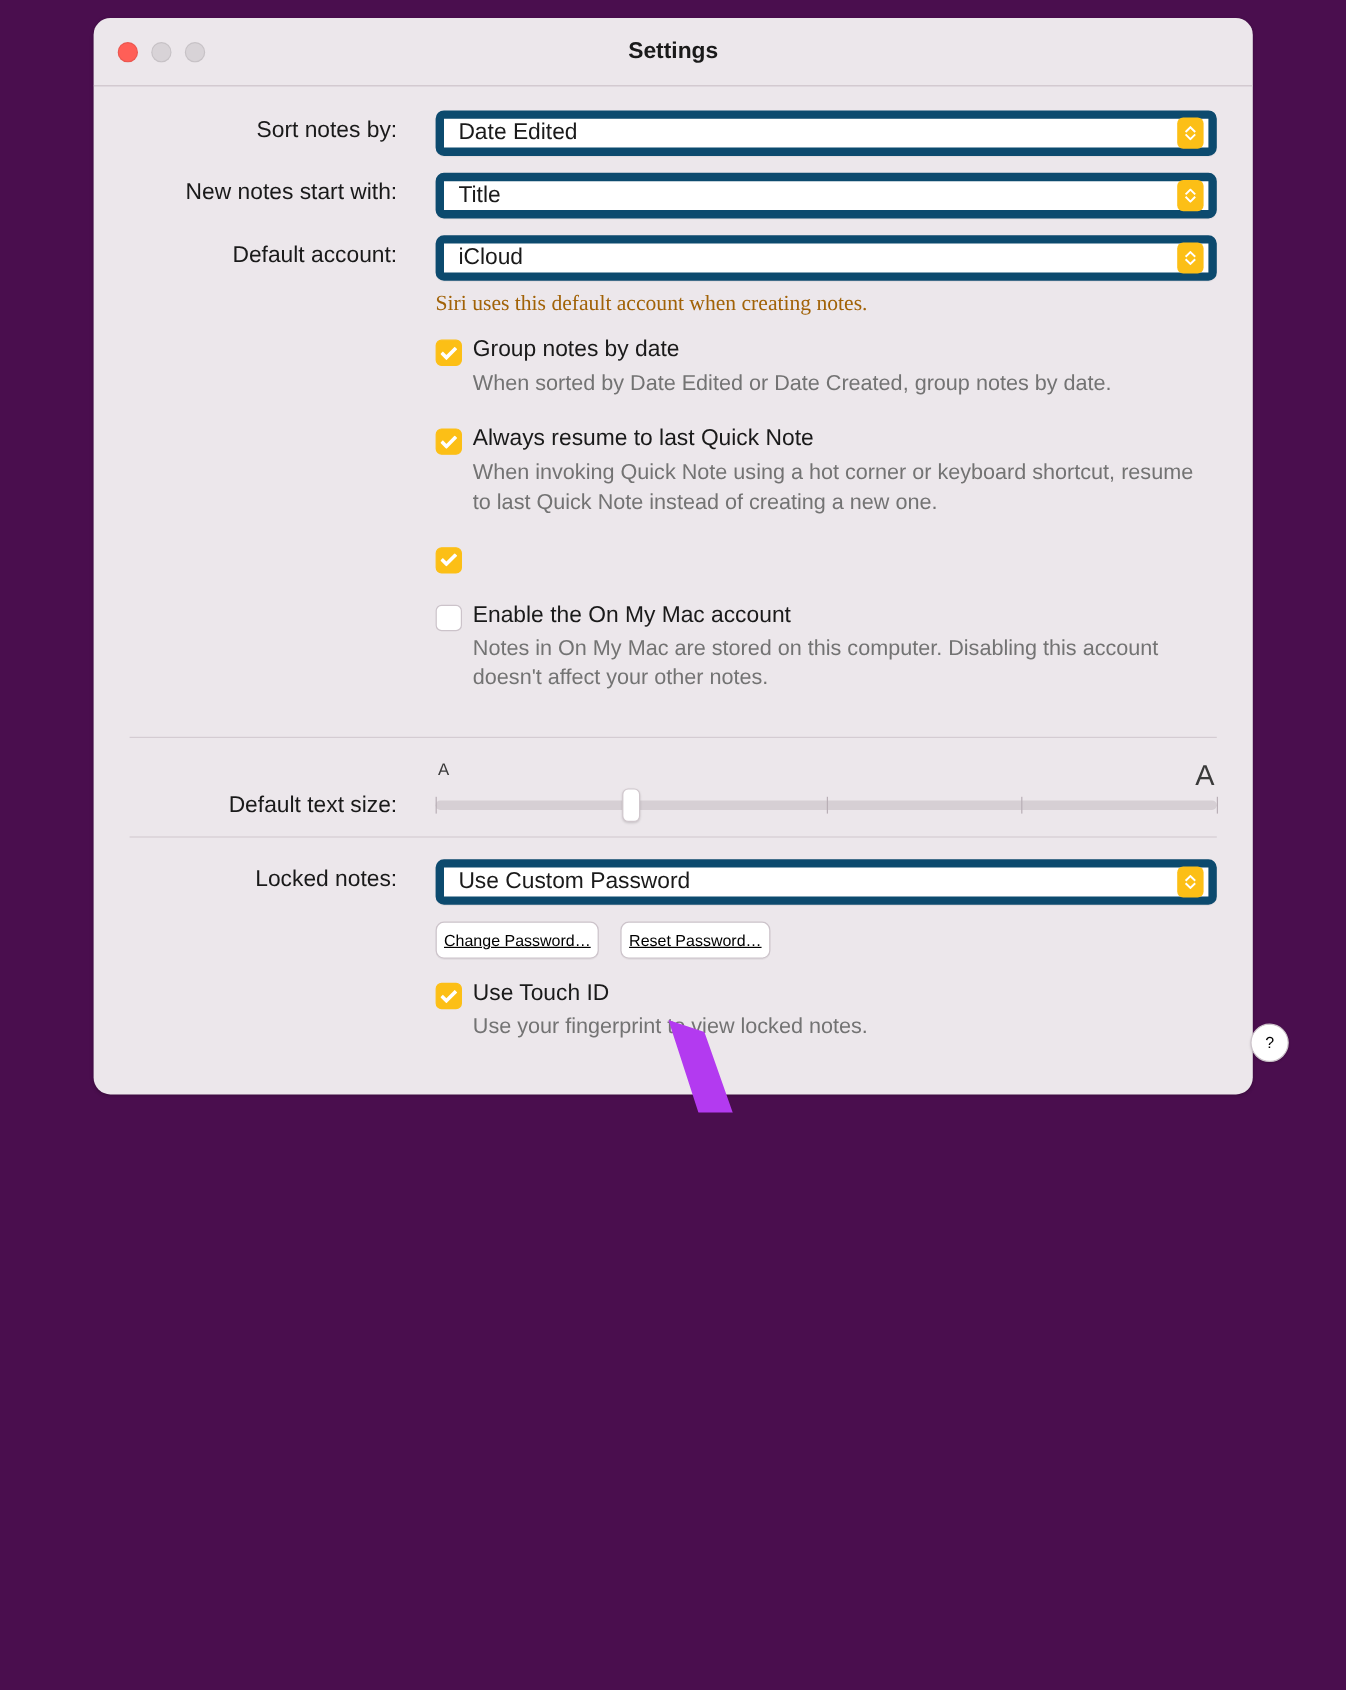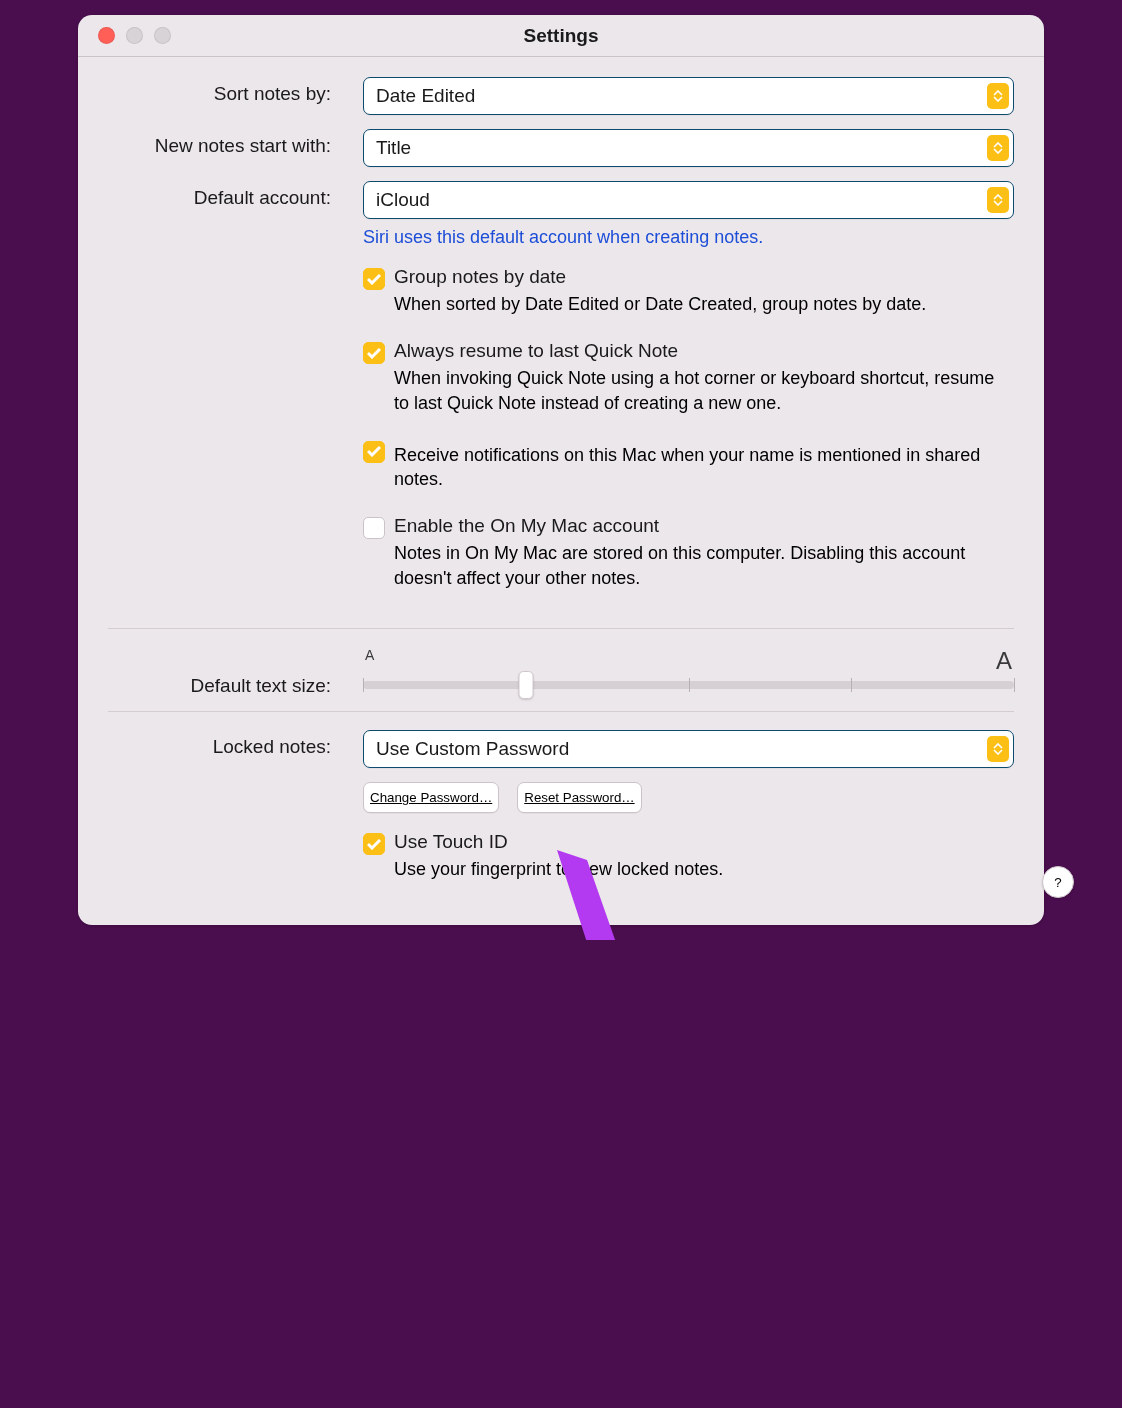--- a/index.html
+++ b/index.html
@@ -15,21 +15,21 @@
       position: relative;
     }
     .window {
       background: #ece7eb;
       border-radius: 14px;
       width: 966px;
       overflow: hidden;
       box-shadow: 0 1px 3px rgba(0,0,0,.2);
     }
     .titlebar {
-      height: 42px;
+      height: 57px;
       border-bottom: 1px solid #ccc3ca;
       display: flex;
       align-items: center;
       padding: 0 20px;
       position: relative;
     }
     .traffic { display: flex; gap: 11px; }
     .traffic-dot {
       width: 17px; height: 17px; border-radius: 50%;
       border: 1px solid rgba(0,0,0,.08);
@@ -48,57 +48,57 @@
     }
     .label-col {
       width: 255px; min-width: 255px;
       text-align: right; padding-right: 32px;
       padding-top: 6px;
     }
     .ctrl-col { flex: 1; }
     .select {
       width: 100%; height: 38px;
       background: #fff;
-      border: 1px solid #0c4a6e;
+      border: 7px solid #0c4a6e;
       border-radius: 7px;
       display: flex; align-items: center;
       padding: 0 12px;
       position: relative;
       box-shadow: 0 1px 0 rgba(0,0,0,.04);
     }
     .select-stepper {
       position: absolute; right: 4px; top: 50%; transform: translateY(-50%);
       width: 22px; height: 26px;
       background: #fcbf16;
       border-radius: 5px;
       display: flex; flex-direction: column;
       align-items: center; justify-content: center;
     }
     .select-stepper svg { width: 10px; height: 6px; }
-    .hint { color: #1d4ed8; font-size: 18px; margin-top: 8px; }
+    .hint { color: #a16207; font-size: 18px; margin-top: 8px; font-family: Liberation Serif, serif; }
     .checkbox-row {
       display: flex; align-items: flex-start;
       gap: 9px;
       margin-bottom: 24px;
     }
     .checkbox {
       width: 22px; height: 22px;
       border: 1px solid #ccc3ca;
       border-radius: 5px;
       background: #fff;
       margin-top: 2px;
       flex-shrink: 0;
       display: flex; align-items: center; justify-content: center;
     }
     .checkbox.checked {
       background: #fcbf16; border-color: #fcbf16;
     }
     .checkbox.checked svg { width: 14px; height: 11px; stroke: #fff; stroke-width: 3; fill: none; }
     .checkbox-label { font-weight: 400; }
-    .checkbox-desc { color: #000000; font-size: 18px; margin-top: 4px; line-height: 1.35; }
+    .checkbox-desc { color: #737373; font-size: 18px; margin-top: 4px; line-height: 1.35; }
     .divider { border: none; border-top: 1px solid #d4ccd2; margin: 8px 0 18px 0; }
     .slider-row .label-col { padding-top: 28px; }
     .slider-shell { width: 100%; position: relative; }
     .slider-minmax { display: flex; justify-content: space-between; padding: 0 2px; color: #3a3a3a; }
     .slider-minmax .small-a { font-size: 14px; }
     .slider-minmax .big-a   { font-size: 24px; font-weight: 500; }
     .slider-track {
       margin-top: 6px; height: 8px;
       background: #d6cfd4;
       border-radius: 4px;
@@ -231,21 +231,20 @@
         </div>
 
 
         <div class="checkbox-row">
           <span class="checkbox checked">
             <svg viewBox="0 0 14 11">
                 <path d="M1 5 L5 9 L13 1"></path>
               </svg>
           </span>
           <div>
-            <div class="checkbox-desc">Receive notifications on this Mac when your name is mentioned in shared notes.</div>
           </div>
         </div>
 
         <div class="checkbox-row">
           <span class="checkbox"></span>
           <div>
             <div class="checkbox-label">Enable the On My Mac account</div>
             <div class="checkbox-desc">Notes in On My Mac are stored on this computer. Disabling this account doesn't affect your other notes.</div>
           </div>
         </div>

